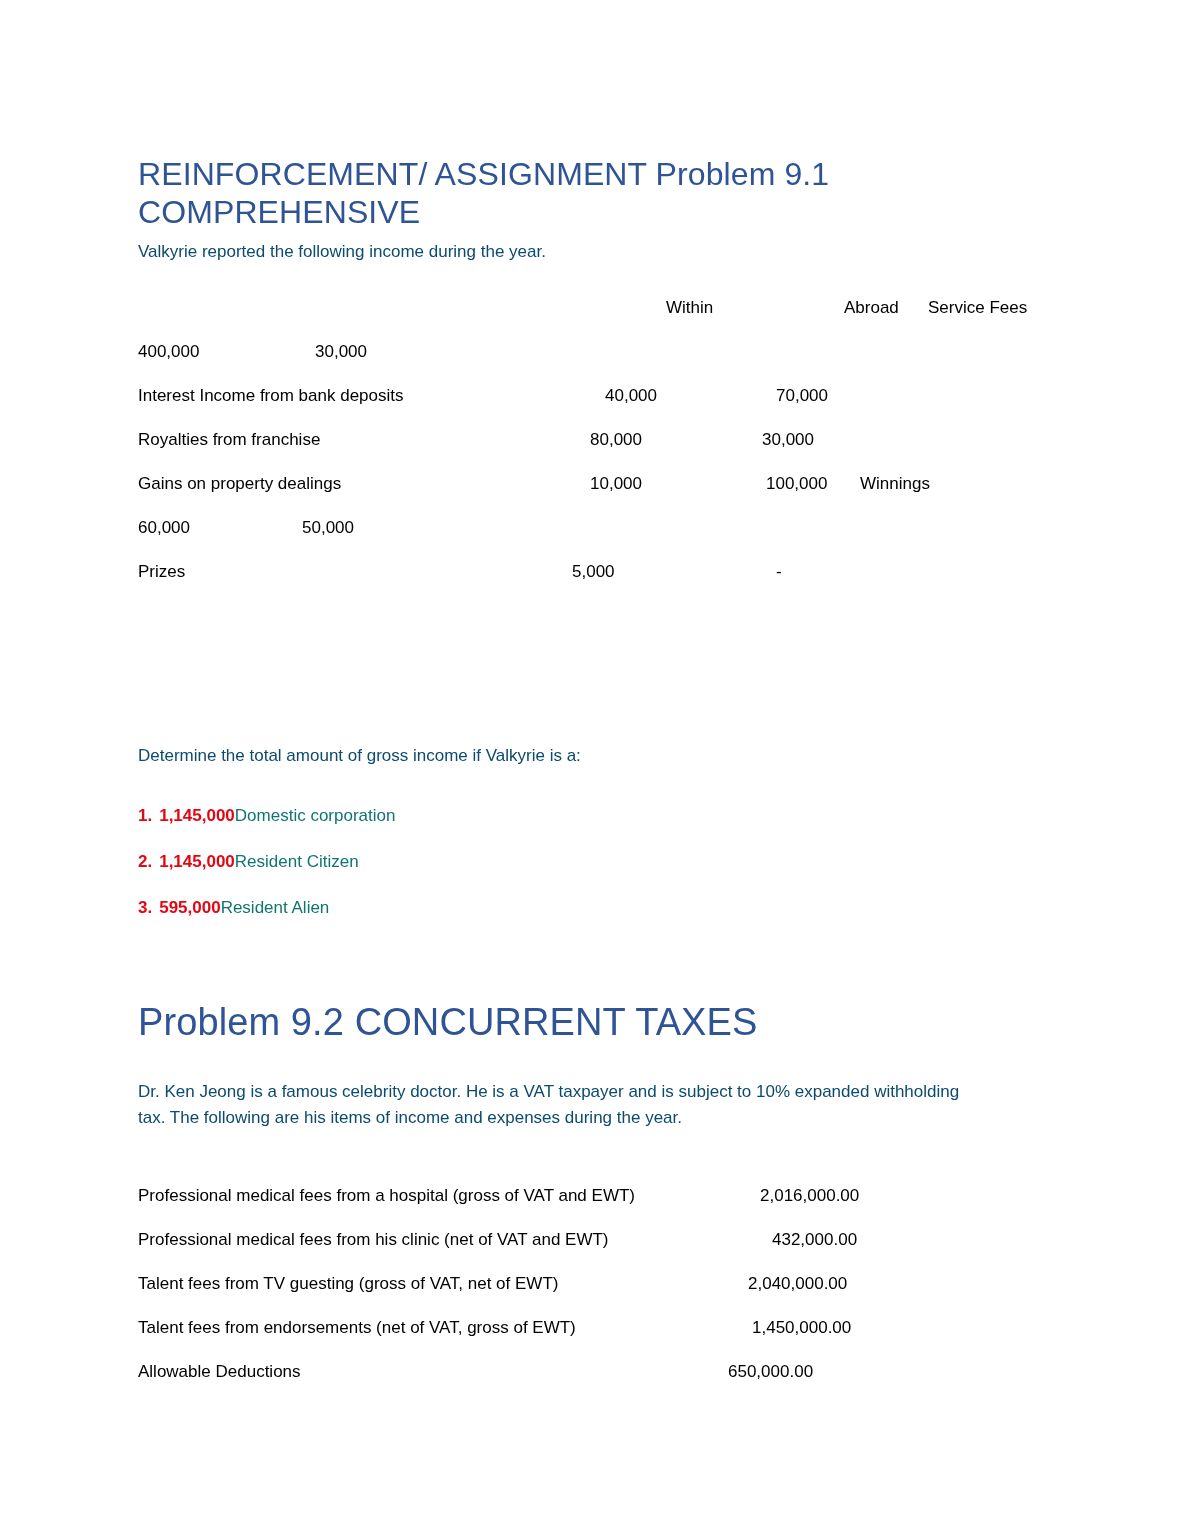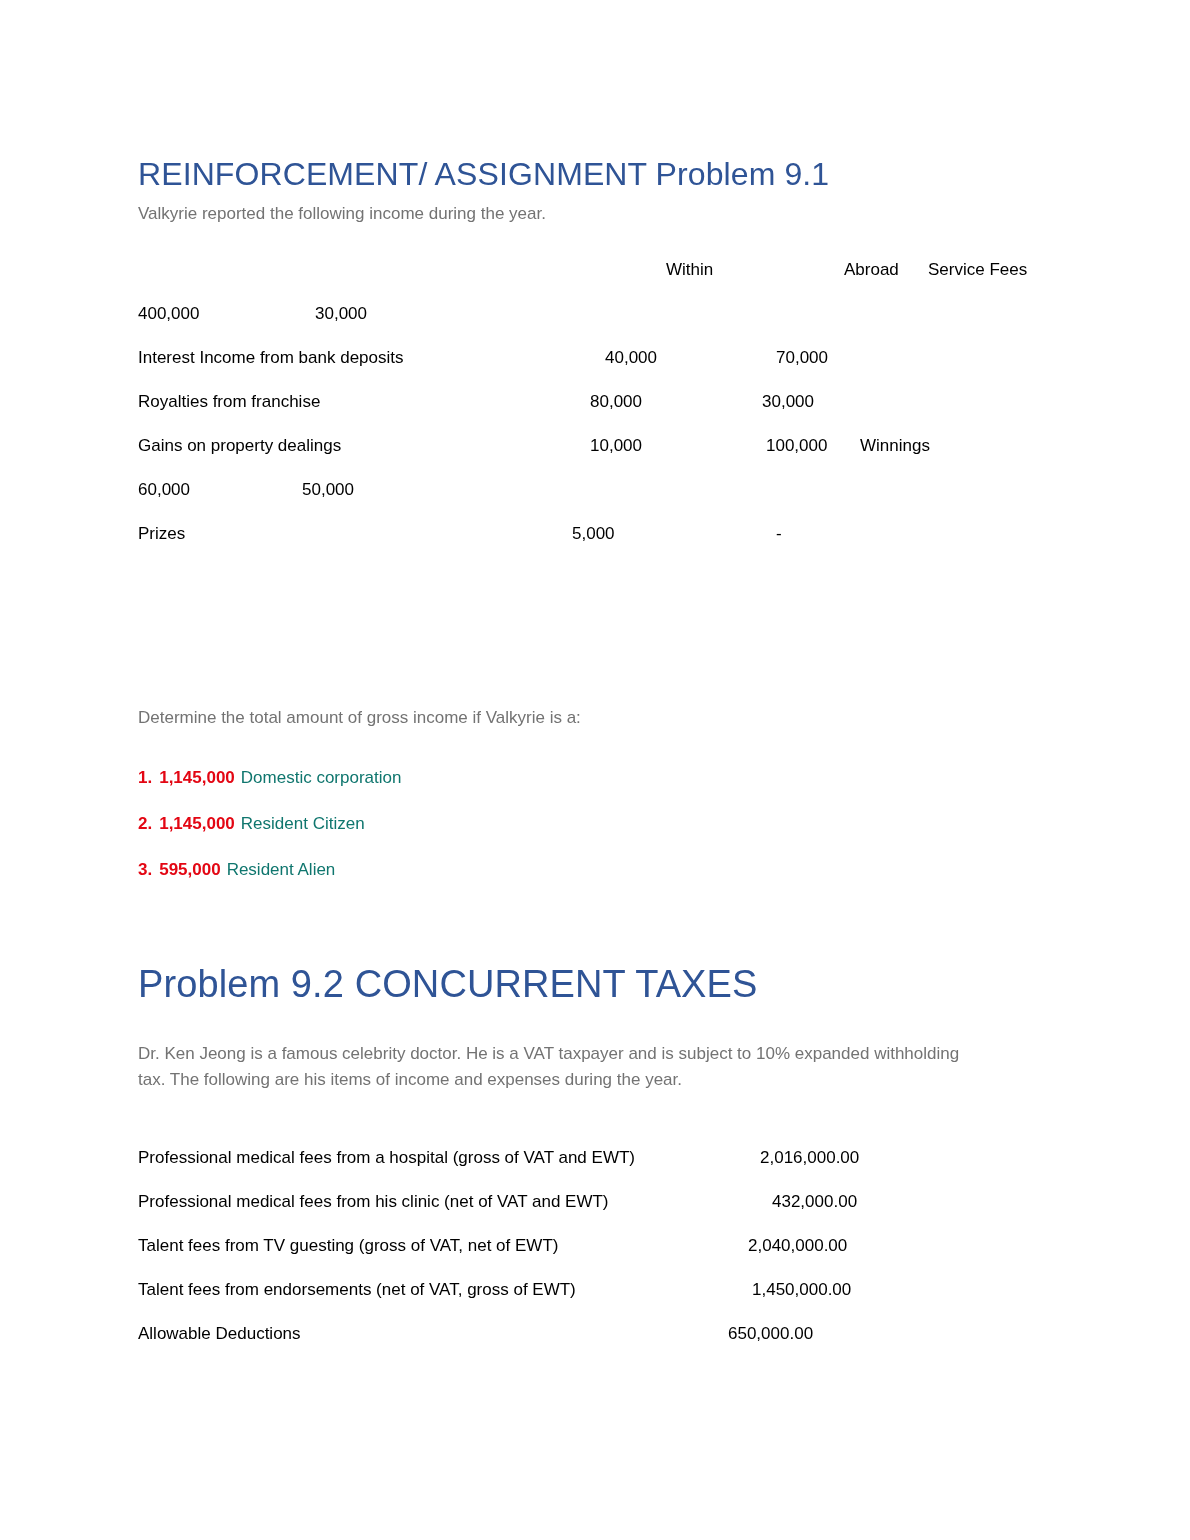--- a/index.html
+++ b/index.html
@@ -50,21 +50,21 @@
     line-height: 38px;
     letter-spacing: 0.1px;
     margin: 0;
     padding: 0;
   }
 
   
   .para {
     font-size: 17px;
     line-height: 26px;
-    color: #737373;
+    color: #0c4a6e;
     margin: 0;
   }
   .intro-para {
     margin-top: 4px;
   }
   .desc-para {
     margin-top: 16px;
     width: 830px;
   }
 
@@ -99,21 +99,20 @@
     white-space: nowrap;
   }
   .ans-num {
     color: #E30613;
     font-weight: bold;
     margin-right: 7px;
   }
   .ans-amount {
     color: #E30613;
     font-weight: bold;
-    margin-right: 6px;
   }
   .ans-label {
     color: #0f766e;
     font-weight: 400;
   }
 
   
   .fees-table {
     position: relative;
     font-size: 17px;
@@ -137,20 +136,21 @@
   .spacer-sm { height: 34px; }
 </style>
 </head>
 <body>
 
 <div class="page">
   <div class="content">
 
     <div class="h1-block">
       <div class="h1">REINFORCEMENT/ ASSIGNMENT  Problem 9.1</div>
+      <div class="h1">COMPREHENSIVE</div>
     </div>
 
     <p class="para intro-para">Valkyrie reported the following income during the year.</p>
 
     <div class="income-table">
 
       <div class="row">
         <span class="cell" style="left:528px;">Within</span>
         <span class="cell" style="left:706px;">Abroad</span>
         <span class="cell" style="left:790px;">Service Fees</span>

